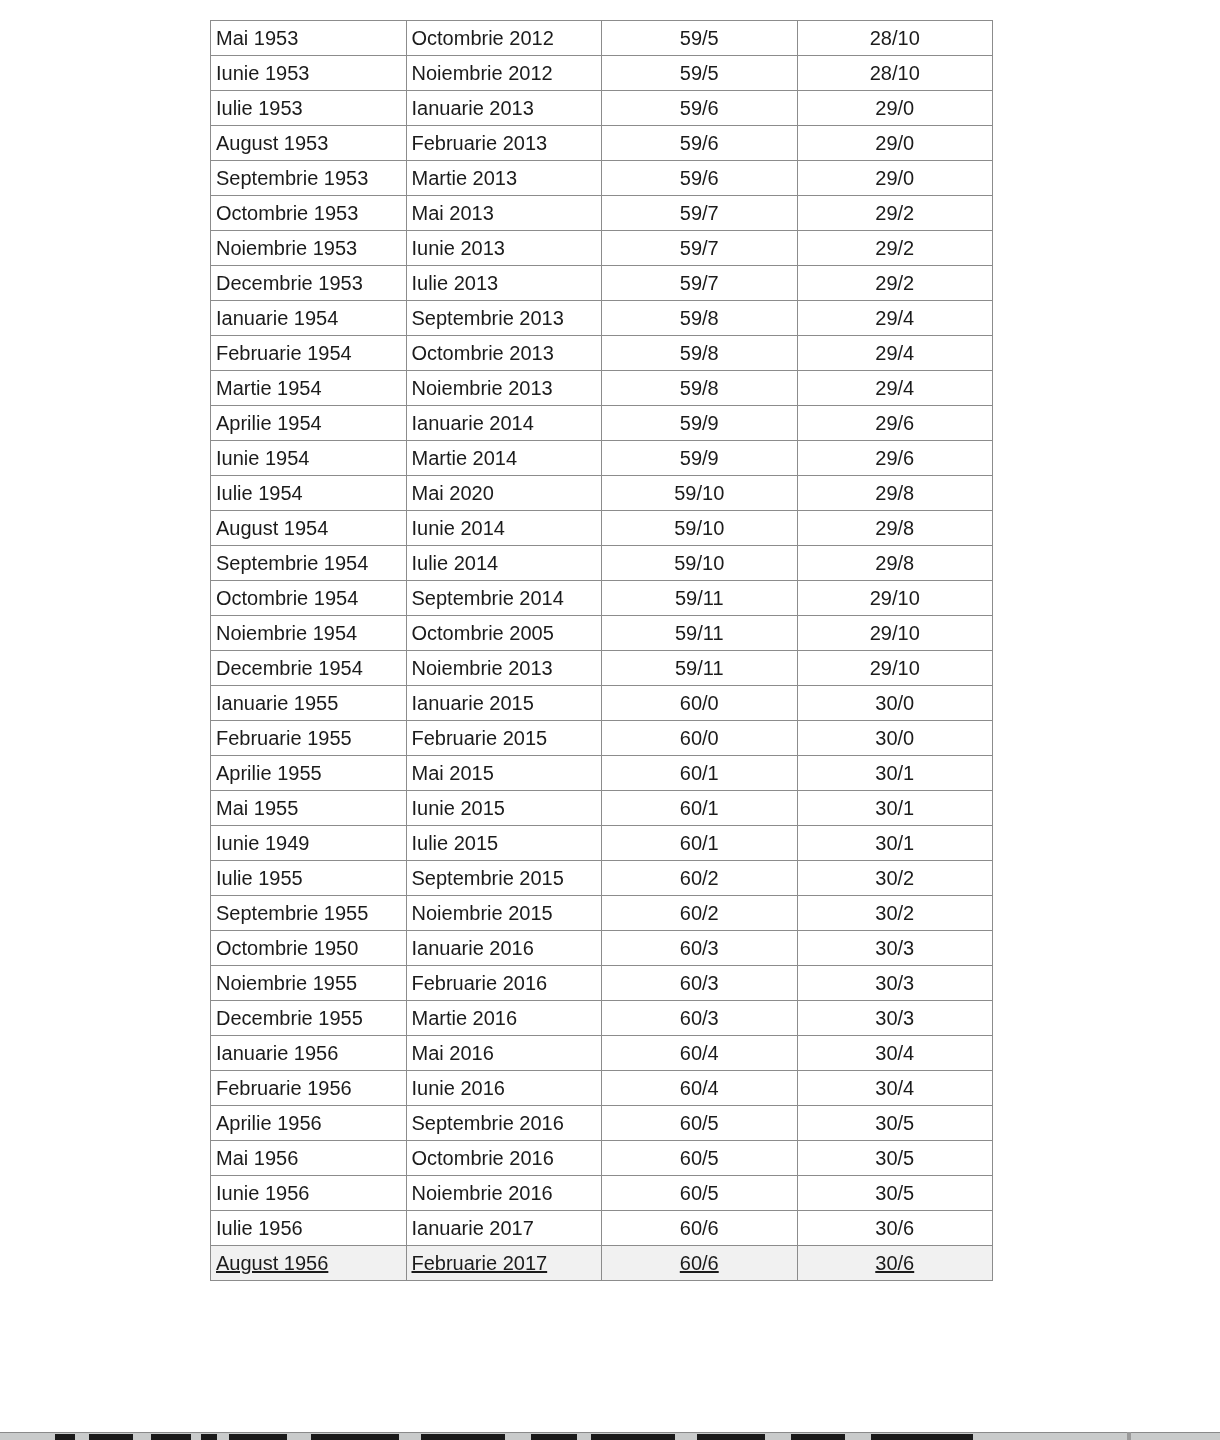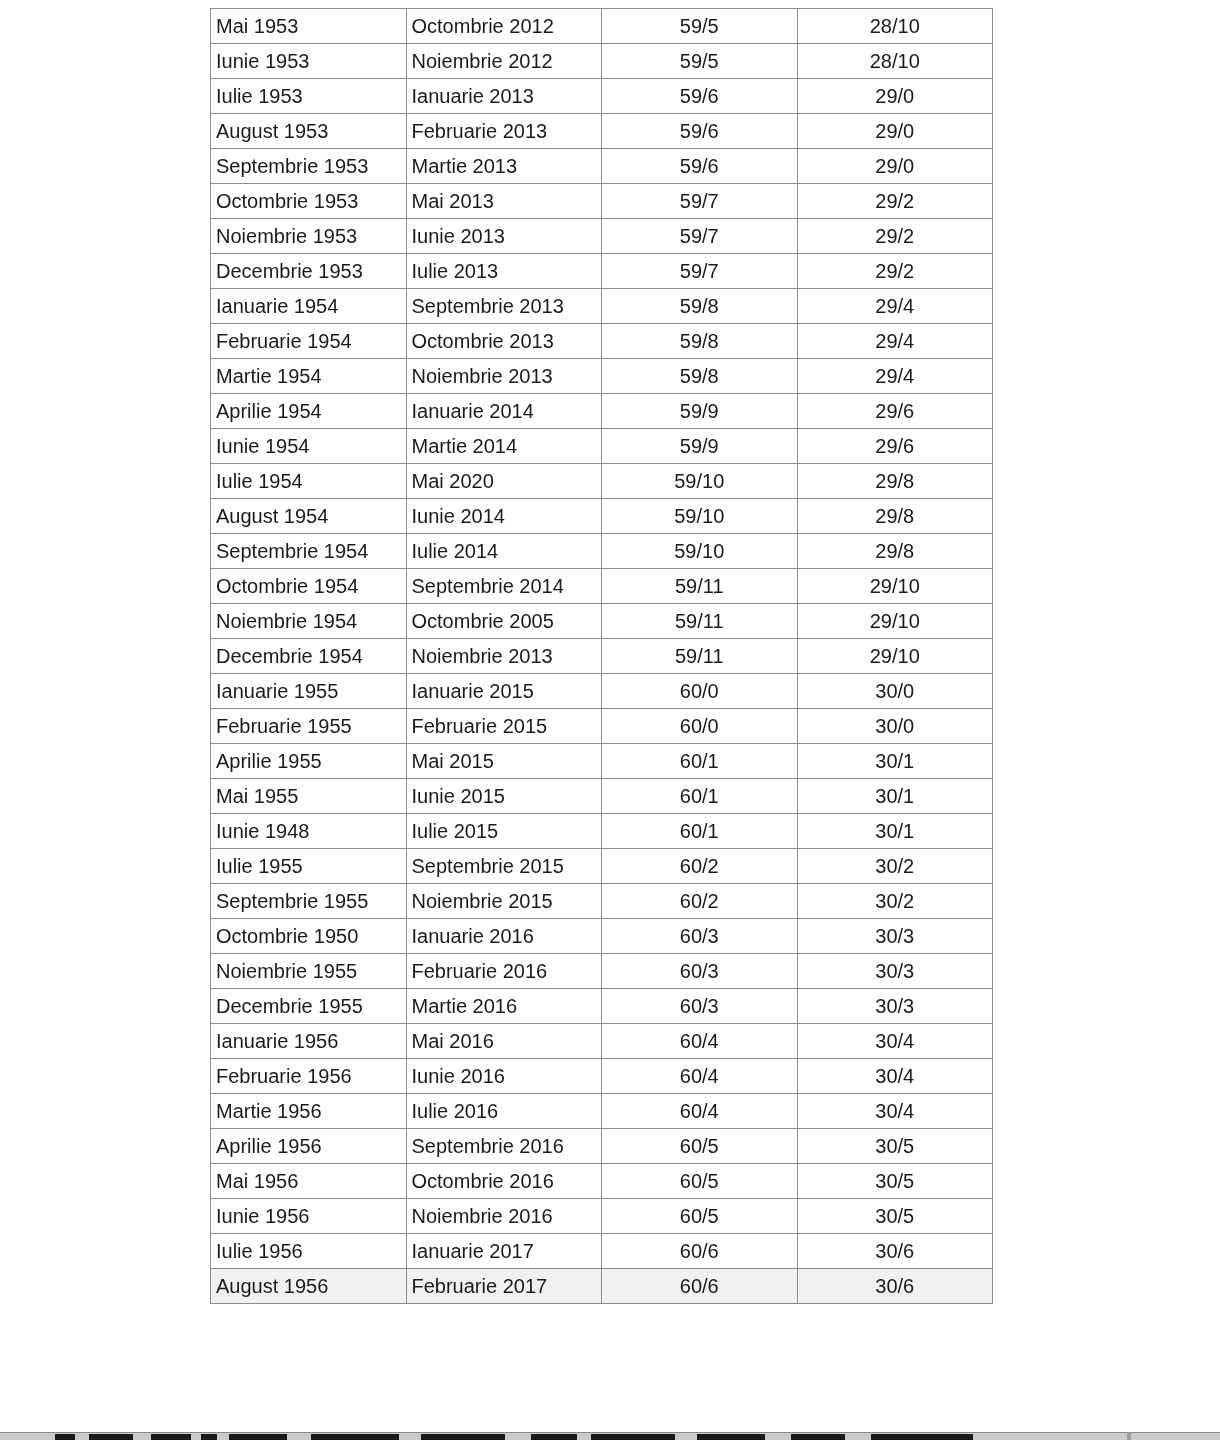--- a/index.html
+++ b/index.html
@@ -16,39 +16,39 @@
     background:#ffffff;
     font-family:"Liberation Sans", sans-serif;
     color:var(--text-color);
     overflow:hidden;
     position:relative;
   }
   .page{position:absolute;inset:0;}
 
   table.retirement{
     position:absolute;
-    left:210px;top:8px;
+    left:210px;top:20px;
     width:783px;
     border-collapse:collapse;
     table-layout:fixed;
   }
   table.retirement td{
     height:34px;
     border:1.5px solid var(--border-color);
     font-size:20px;
     line-height:22px;
     background:#ffffff;
     white-space:nowrap;
     overflow:hidden;
     vertical-align:middle;
     box-shadow:0 0 0 0.5px #dedede;
   }
   td.c-left{text-align:left;padding:0 2px 0 5px;}
   td.c-center{text-align:center;padding:0;}
-  table.retirement tr:last-child td{background:var(--lastrow-bg);}
+  table.retirement tr:last-child td{background:var(--lastrow-bg);text-decoration:underline;}
 
   
   .bottom-band{
     position:absolute;
     left:0;top:1432px;
     width:1220px;height:8px;
     background:var(--band-color);
     border-top:1px solid var(--band-edge);
     box-sizing:border-box;
   }
@@ -231,21 +231,21 @@
           <td class="c-center">60/1</td>
           <td class="c-center">30/1</td>
         </tr>
         <tr>
           <td class="c-left">Mai 1955</td>
           <td class="c-left">Iunie 2015</td>
           <td class="c-center">60/1</td>
           <td class="c-center">30/1</td>
         </tr>
         <tr>
-          <td class="c-left">Iunie 1948</td>
+          <td class="c-left">Iunie 1949</td>
           <td class="c-left">Iulie 2015</td>
           <td class="c-center">60/1</td>
           <td class="c-center">30/1</td>
         </tr>
         <tr>
           <td class="c-left">Iulie 1955</td>
           <td class="c-left">Septembrie 2015</td>
           <td class="c-center">60/2</td>
           <td class="c-center">30/2</td>
         </tr>
@@ -279,26 +279,20 @@
           <td class="c-center">60/4</td>
           <td class="c-center">30/4</td>
         </tr>
         <tr>
           <td class="c-left">Februarie 1956</td>
           <td class="c-left">Iunie 2016</td>
           <td class="c-center">60/4</td>
           <td class="c-center">30/4</td>
         </tr>
         <tr>
-          <td class="c-left">Martie 1956</td>
-          <td class="c-left">Iulie 2016</td>
-          <td class="c-center">60/4</td>
-          <td class="c-center">30/4</td>
-        </tr>
-        <tr>
           <td class="c-left">Aprilie 1956</td>
           <td class="c-left">Septembrie 2016</td>
           <td class="c-center">60/5</td>
           <td class="c-center">30/5</td>
         </tr>
         <tr>
           <td class="c-left">Mai 1956</td>
           <td class="c-left">Octombrie 2016</td>
           <td class="c-center">60/5</td>
           <td class="c-center">30/5</td>

